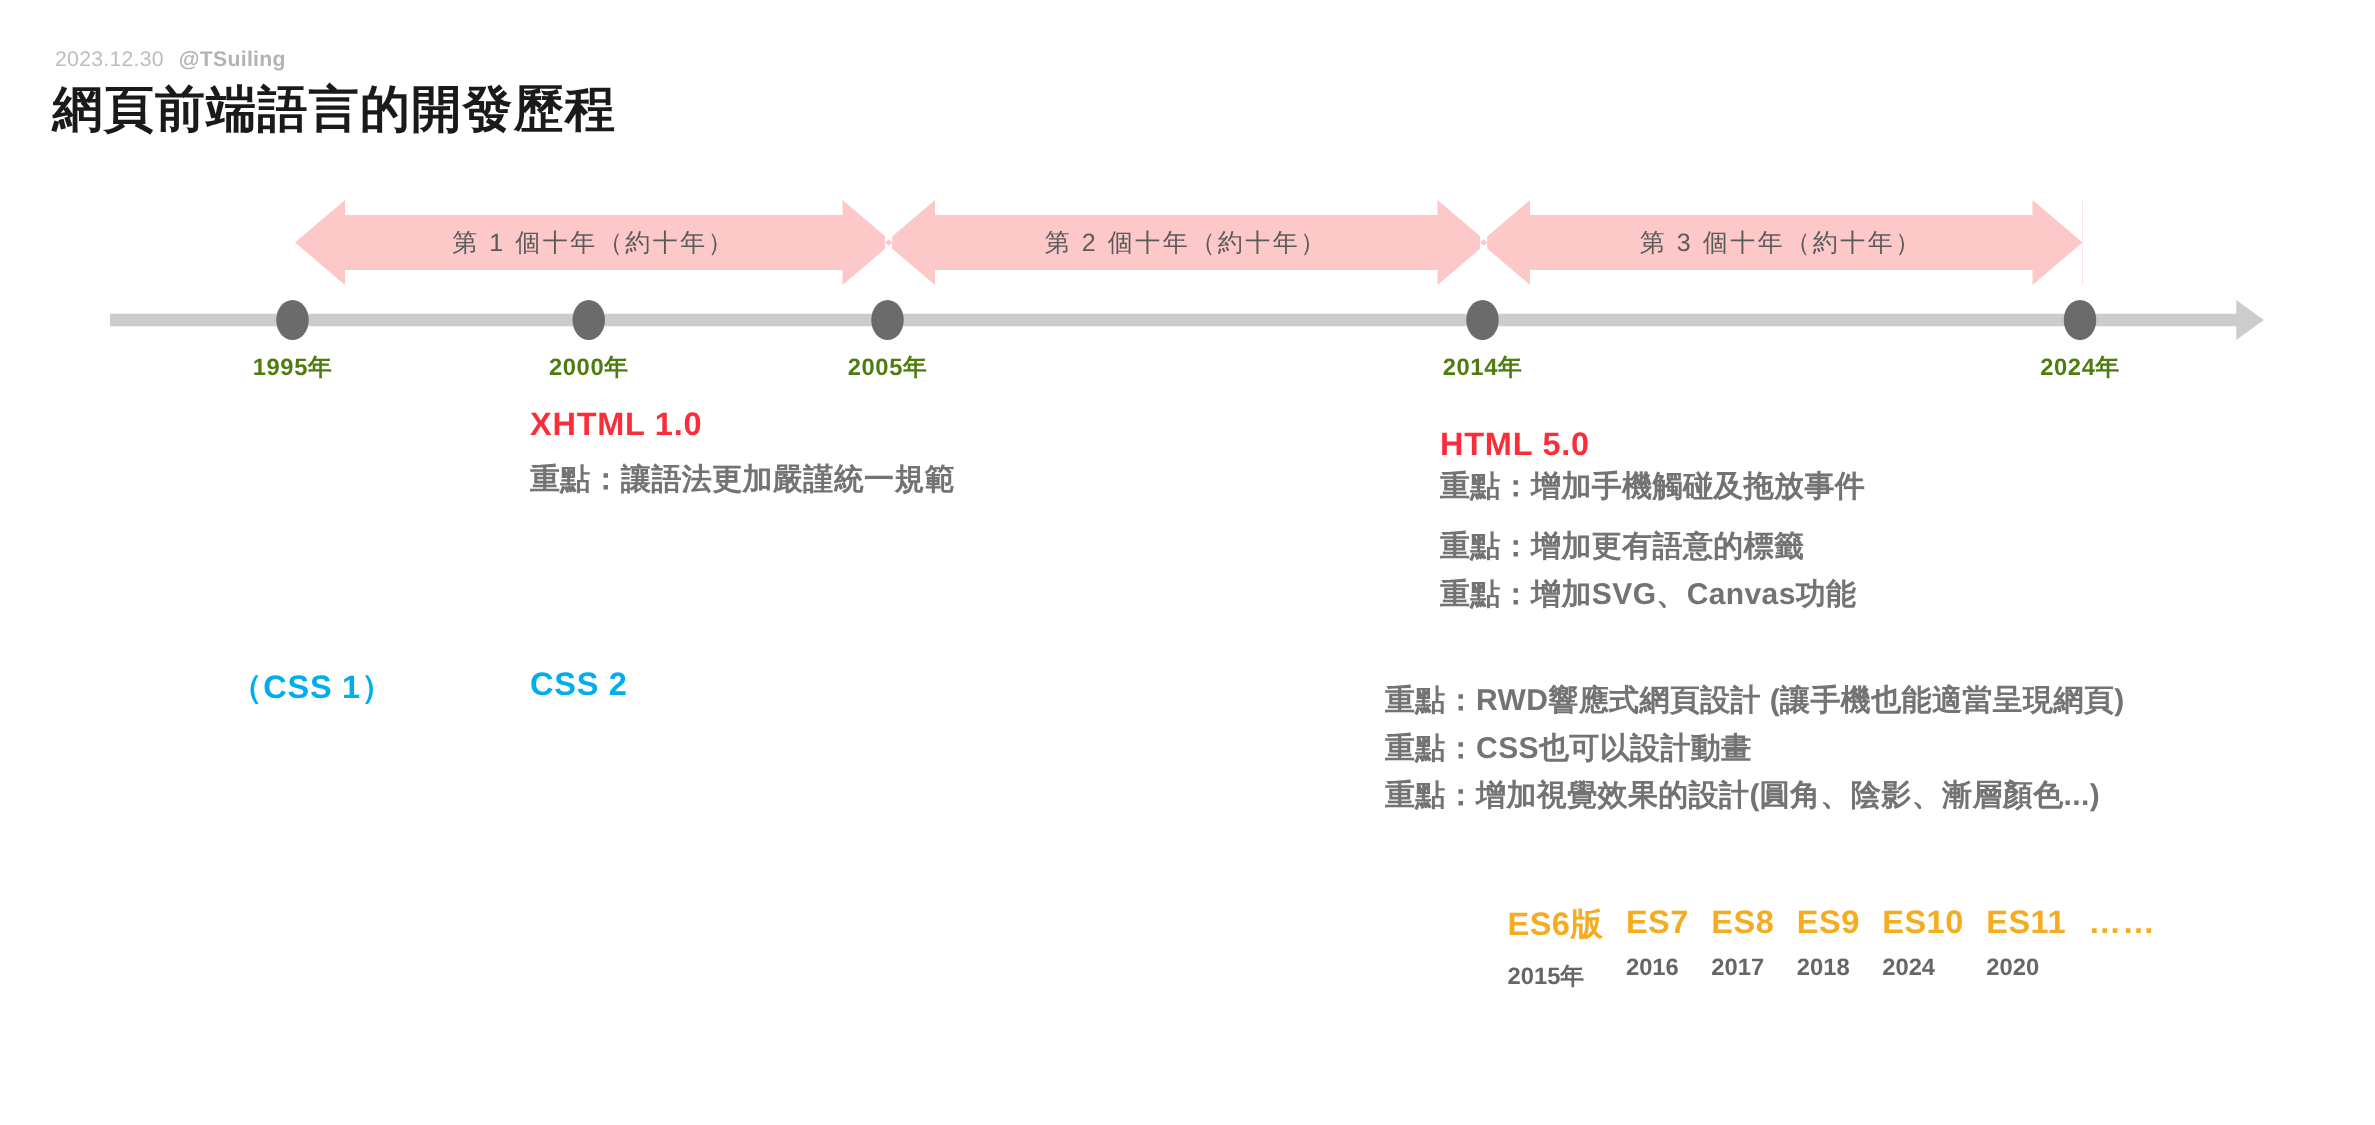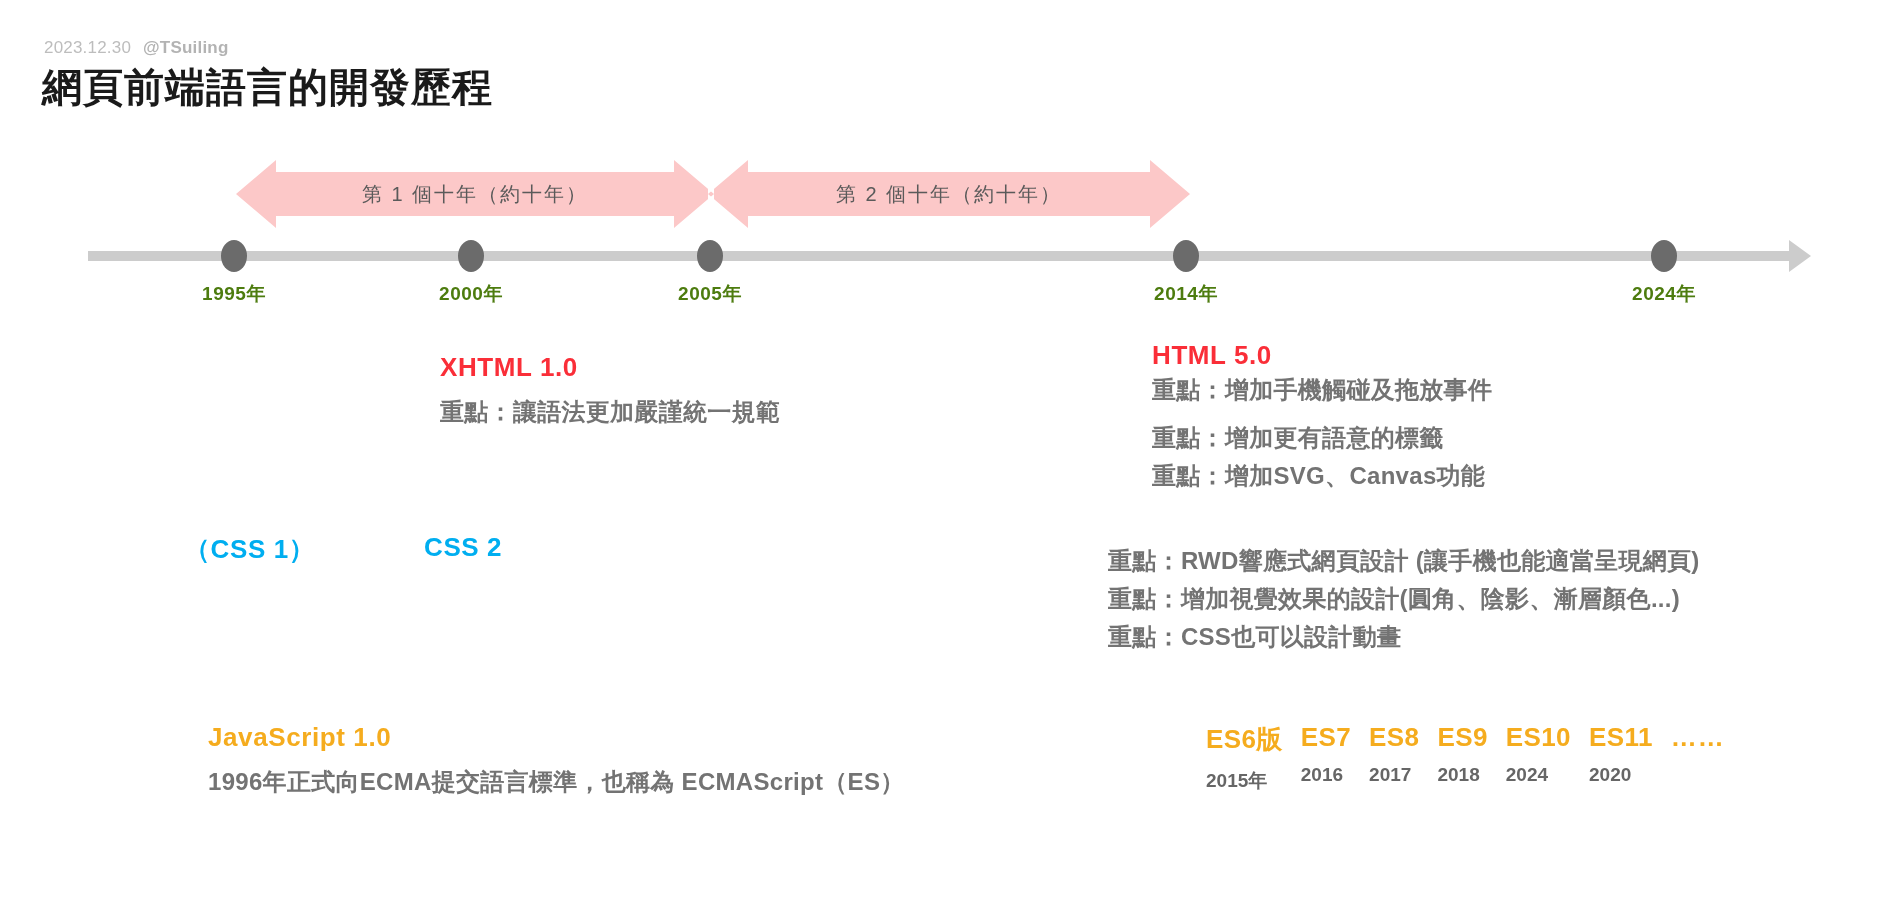--- a/index.html
+++ b/index.html
@@ -196,66 +196,67 @@
     <div class="decade" style="left:236px; width:478px;">
       <div class="shoulder top"></div>
       <div class="shoulder bot"></div>
       <span class="decade-label">第 1 個十年（約十年）</span>
     </div>
     <div class="decade" style="left:708px; width:482px;">
       <div class="shoulder top"></div>
       <div class="shoulder bot"></div>
       <span class="decade-label">第 2 個十年（約十年）</span>
     </div>
+    <div class="decade" style="left:1184px; width:482px;">
+      <div class="shoulder top"></div>
+      <div class="shoulder bot"></div>
+      <span class="decade-label">第 3 個十年（約十年）</span>
+    </div>
   </div>
 
   <div class="axis-line"></div>
   <div class="axis-head"></div>
 
   <div class="dot" style="left:234px;"></div>
   <div class="dot" style="left:471px;"></div>
   <div class="dot" style="left:710px;"></div>
   <div class="dot" style="left:1186px;"></div>
   <div class="dot" style="left:1664px;"></div>
 
   <div class="year-label" style="left:234px;">1995年</div>
   <div class="year-label" style="left:471px;">2000年</div>
   <div class="year-label" style="left:710px;">2005年</div>
   <div class="year-label" style="left:1186px;">2014年</div>
   <div class="year-label" style="left:1664px;">2024年</div>
 
 
-  <div class="block" style="left:424px; top:352px;margin-left:16px;">
+  <div class="block" style="left:424px; top:324px;">
     <div class="head-red">XHTML 1.0</div>
     <div class="note note-stack">重點：讓語法更加嚴謹統一規範</div>
   </div>
 
   <div class="block" style="left:1152px; top:340px;">
     <div class="head-red">HTML 5.0</div>
     <div class="note">重點：增加手機觸碰及拖放事件</div>
     <div class="note note-stack">重點：增加更有語意的標籤</div>
     <div class="note">重點：增加SVG、Canvas功能</div>
   </div>
 
   <div class="block" style="left:184px; top:532px;">
     <span class="head-blue">（CSS 1）</span>
   </div>
   <div class="block" style="left:424px; top:532px;">
     <span class="head-blue">CSS 2</span>
   </div>
   <div class="block" style="left:1108px; top:532px;">
     <div class="note note-stack">重點：RWD響應式網頁設計 (讓手機也能適當呈現網頁)</div>
+    <div class="note">重點：CSS也可以設計動畫</div>
     <div class="note">重點：增加視覺效果的設計(圓角、陰影、漸層顏色...)</div>
-    <div class="note">重點：CSS也可以設計動畫</div>
-  </div>
-
-  <div class="block" style="left:208px; top:722px;">
-    <div class="head-orange">JavaScript 1.0</div>
-    <div class="note note-stack">1996年正式向ECMA提交語言標準，也稱為 ECMAScript（ES）</div>
-  </div>
+  </div>
+
 
   <div class="es-grid" style="left:1206px; top:722px;">
     <div class="es-col">
       <span class="es-name">ES6版</span>
       <span class="es-year">2015年</span>
     </div>
     <div class="es-col">
       <span class="es-name">ES7</span>
       <span class="es-year">2016</span>
     </div>

